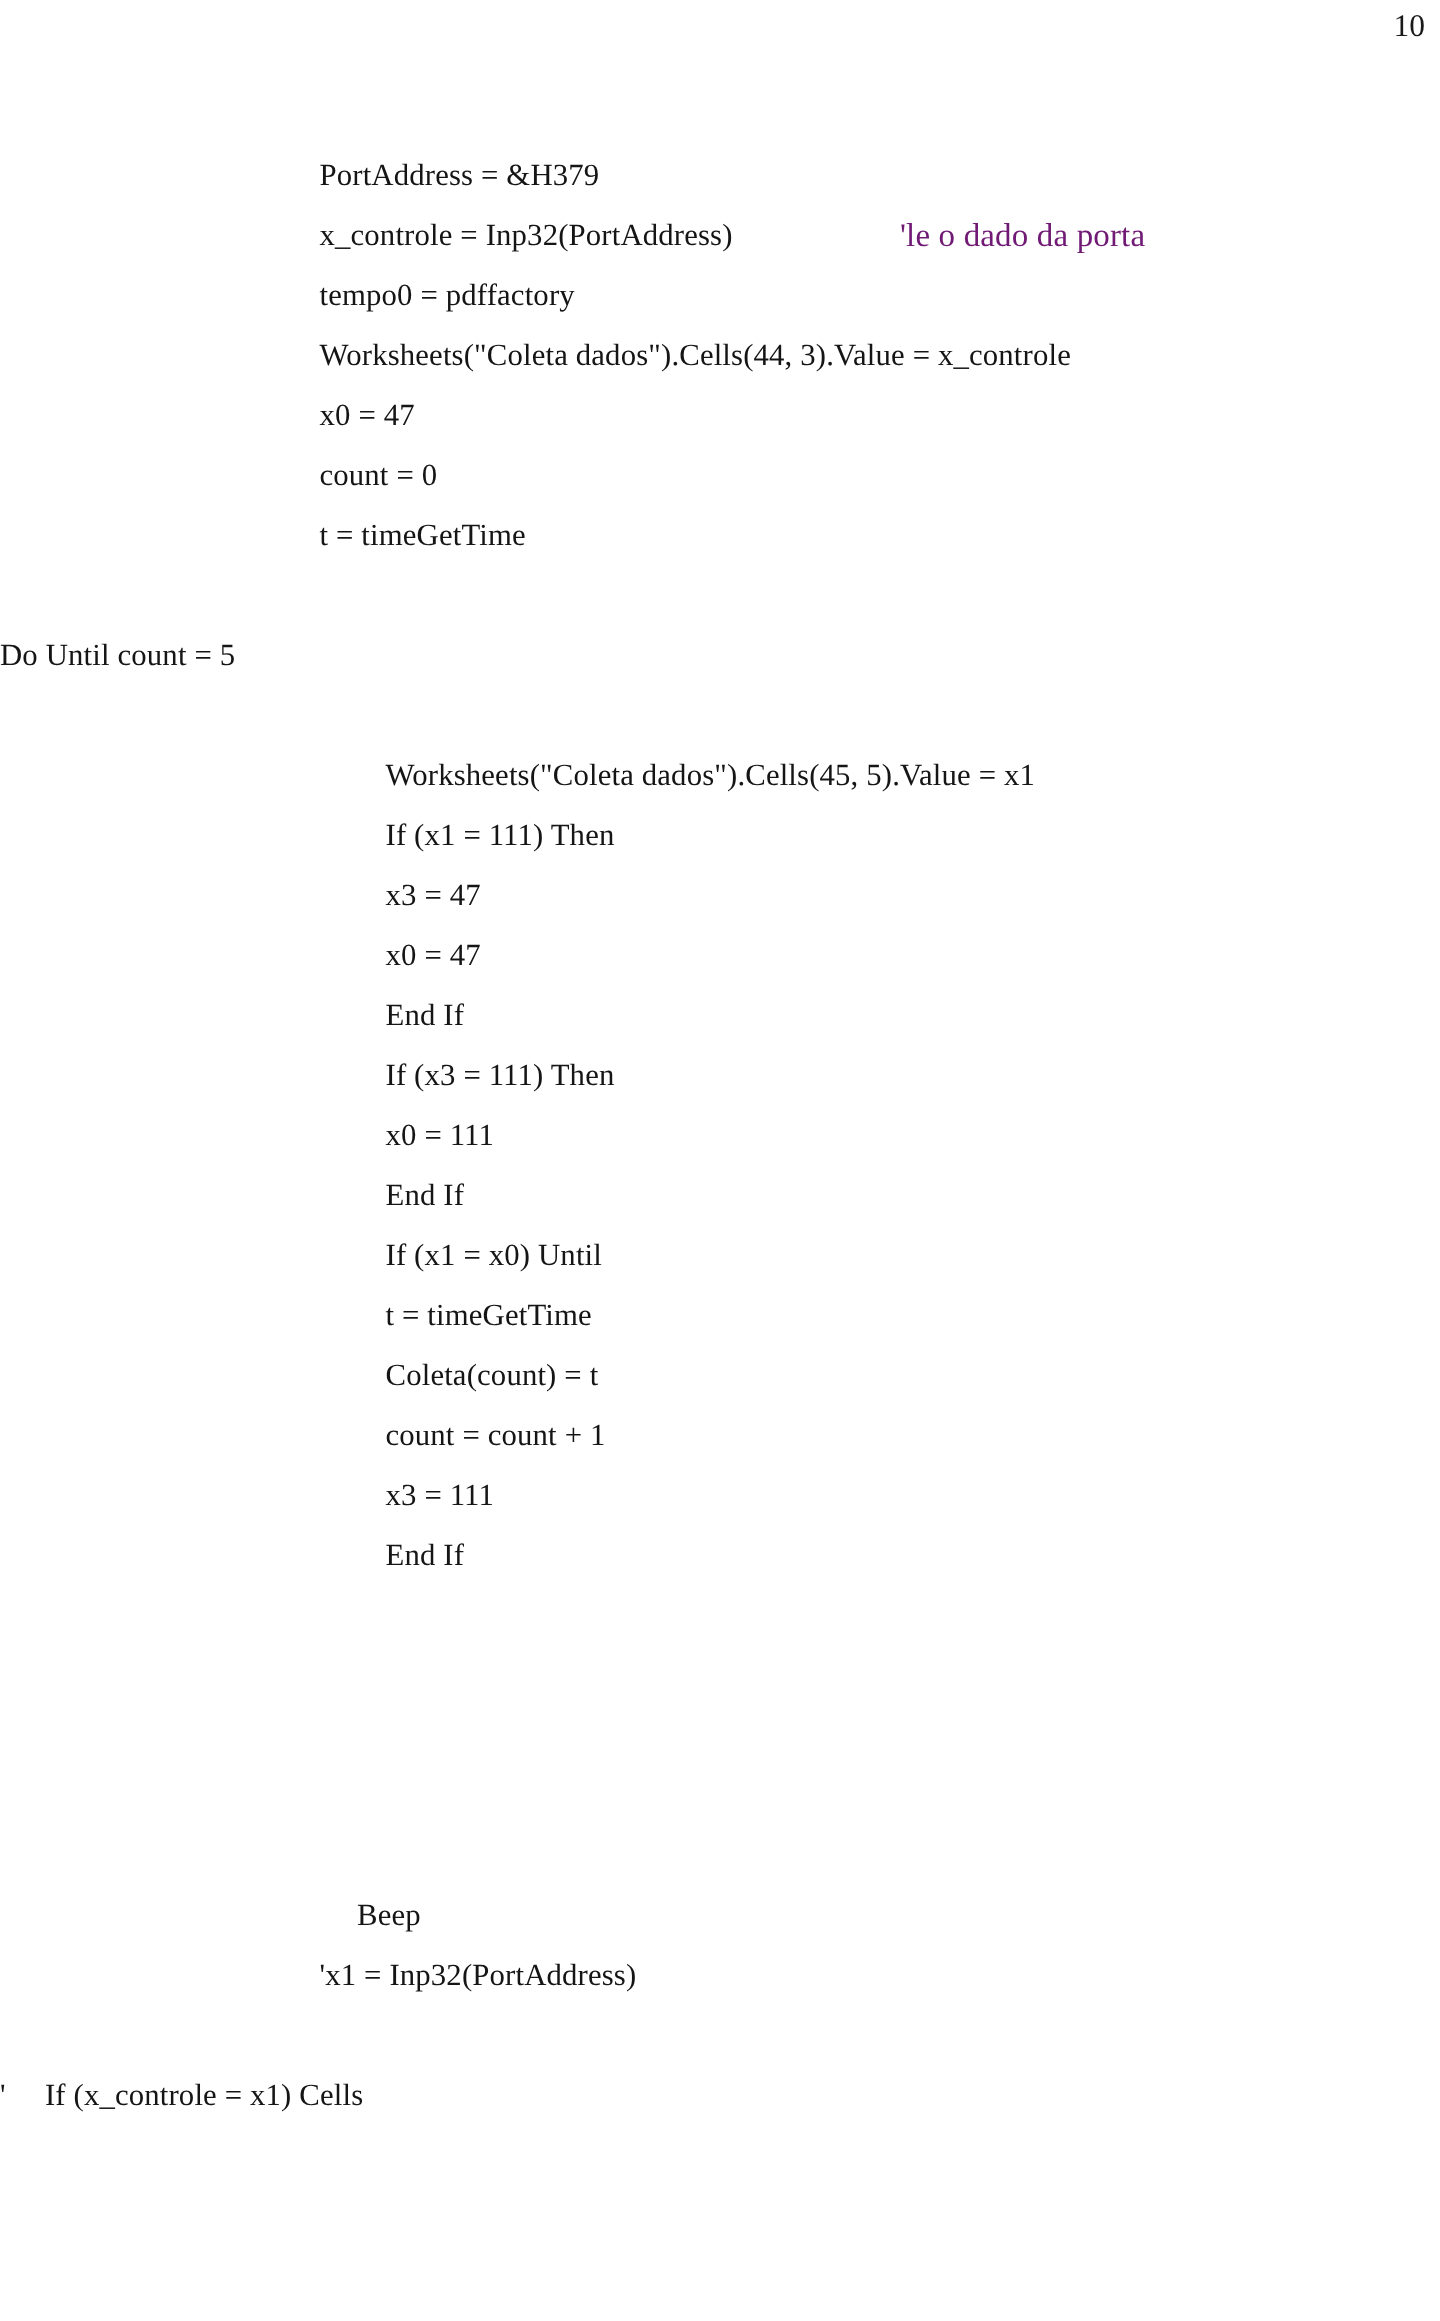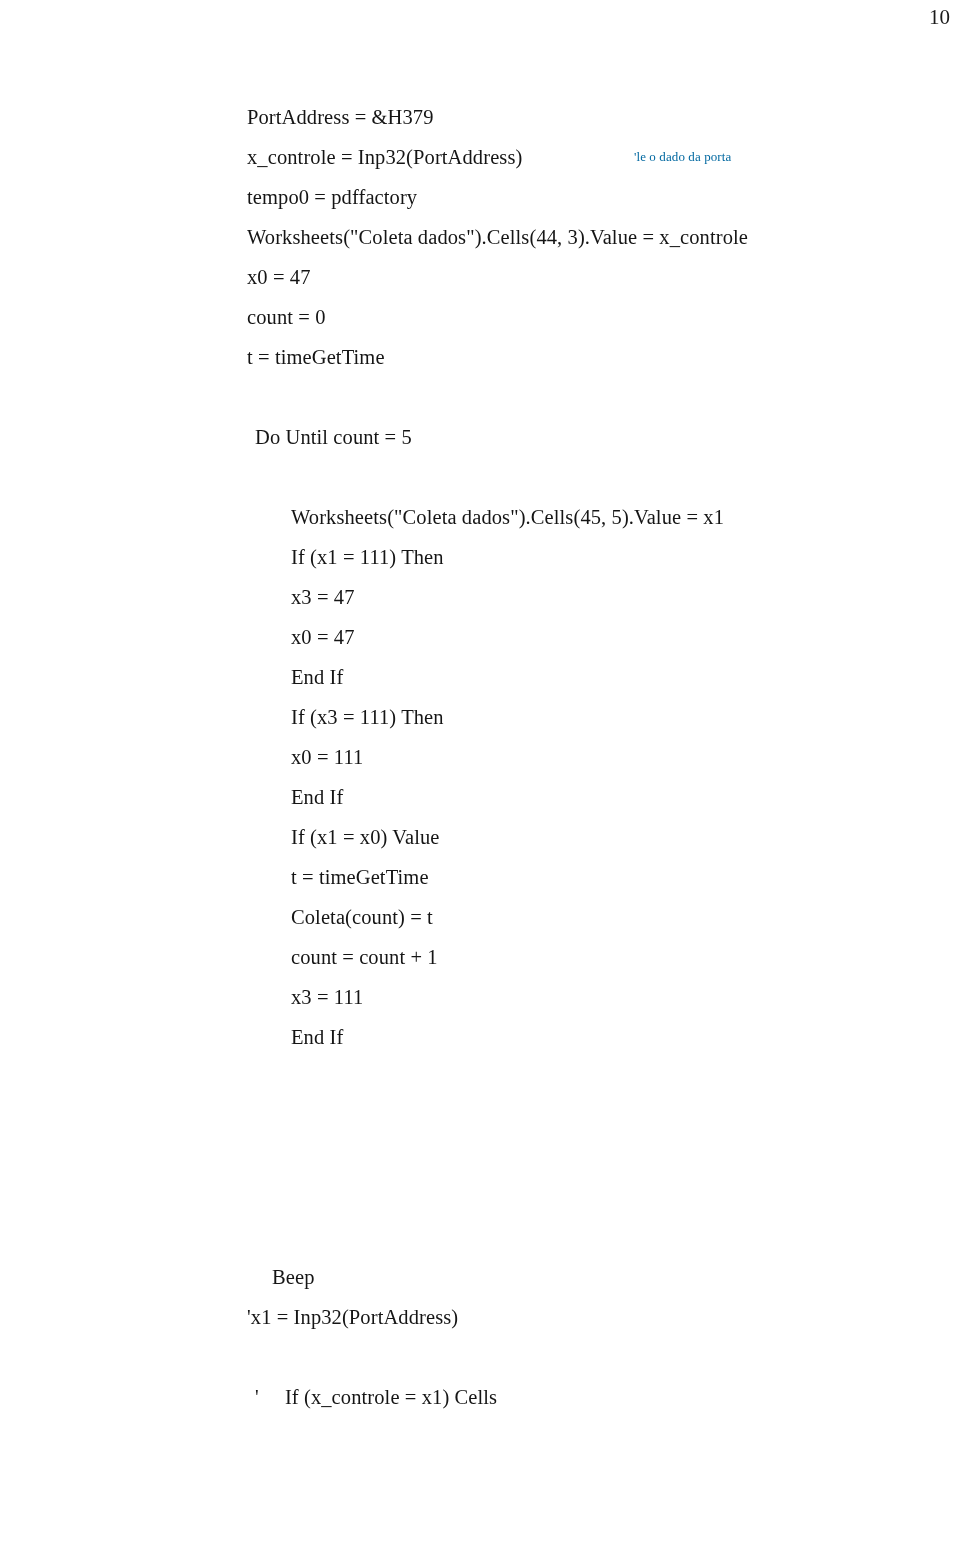--- a/index.html
+++ b/index.html
@@ -37,41 +37,40 @@
     width: 960px;
   }
   .code-line {
     position: relative;
     height: 40px;
     line-height: 40px;
     font-size: 20.5px;
     color: #151515;
     white-space: pre;
     letter-spacing: 0.1px;
-    margin-left: 34px;
   }
   .code-line .txt {
     display: inline-block;
   }
   .code-line .inline-comment {
     position: absolute;
     left: 600px;
     top: 0;
     line-height: 40px;
-    font-size: 13px;
-    color: #0369a1;
+    font-size: 22px;
+    color: #701a75;
     white-space: pre;
   }
   .code-line.blank {
     height: 40px;
   }
 
   
   .ind-0 { padding-left: 213px; }
-  .ind-1 { padding-left: 221px; }
+  .ind-1 { }
   .ind-2 { padding-left: 238px; }
   .ind-3 { padding-left: 257px; }
 
   
   .footer {
     position: absolute;
     left: 12px;
     top: 1513px;
     font-family: "Liberation Sans", "DejaVu Sans", sans-serif;
     font-size: 22px;
@@ -101,21 +100,21 @@
     <div class="code-line ind-1"><span class="txt">Do Until count = 5</span></div>
     <div class="code-line ind-0 blank"><span class="txt"></span></div>
     <div class="code-line ind-3"><span class="txt">Worksheets("Coleta dados").Cells(45, 5).Value = x1</span></div>
     <div class="code-line ind-3"><span class="txt">If (x1 = 111) Then</span></div>
     <div class="code-line ind-3"><span class="txt">x3 = 47</span></div>
     <div class="code-line ind-3"><span class="txt">x0 = 47</span></div>
     <div class="code-line ind-3"><span class="txt">End If</span></div>
     <div class="code-line ind-3"><span class="txt">If (x3 = 111) Then</span></div>
     <div class="code-line ind-3"><span class="txt">x0 = 111</span></div>
     <div class="code-line ind-3"><span class="txt">End If</span></div>
-    <div class="code-line ind-3"><span class="txt">If (x1 = x0) Value</span></div>
+    <div class="code-line ind-3"><span class="txt">If (x1 = x0) Until</span></div>
     <div class="code-line ind-3"><span class="txt">t = timeGetTime</span></div>
     <div class="code-line ind-3"><span class="txt">Coleta(count) = t</span></div>
     <div class="code-line ind-3"><span class="txt">count = count + 1</span></div>
     <div class="code-line ind-3"><span class="txt">x3 = 111</span></div>
     <div class="code-line ind-3"><span class="txt">End If</span></div>
     <div class="code-line ind-0 blank"><span class="txt"></span></div>
     <div class="code-line ind-0 blank"><span class="txt"></span></div>
     <div class="code-line ind-0 blank"><span class="txt"></span></div>
     <div class="code-line ind-0 blank"><span class="txt"></span></div>
     <div class="code-line ind-0 blank"><span class="txt"></span></div>

